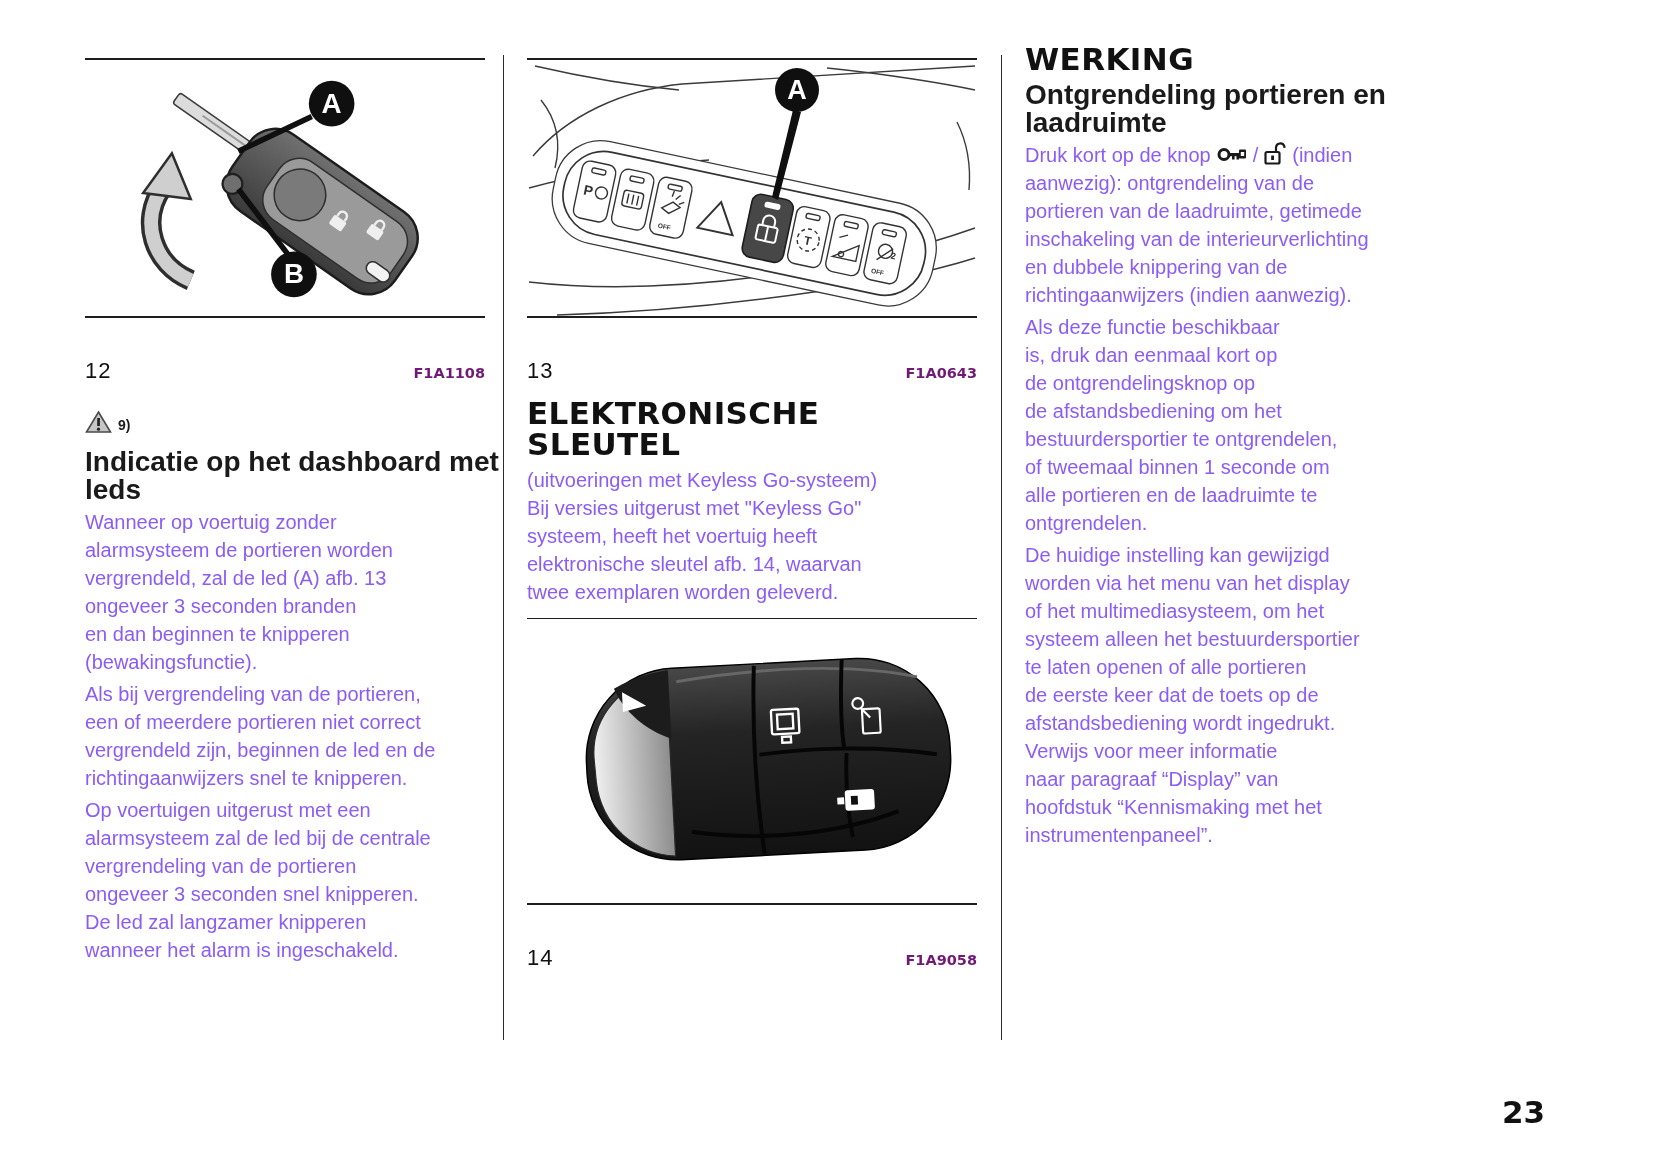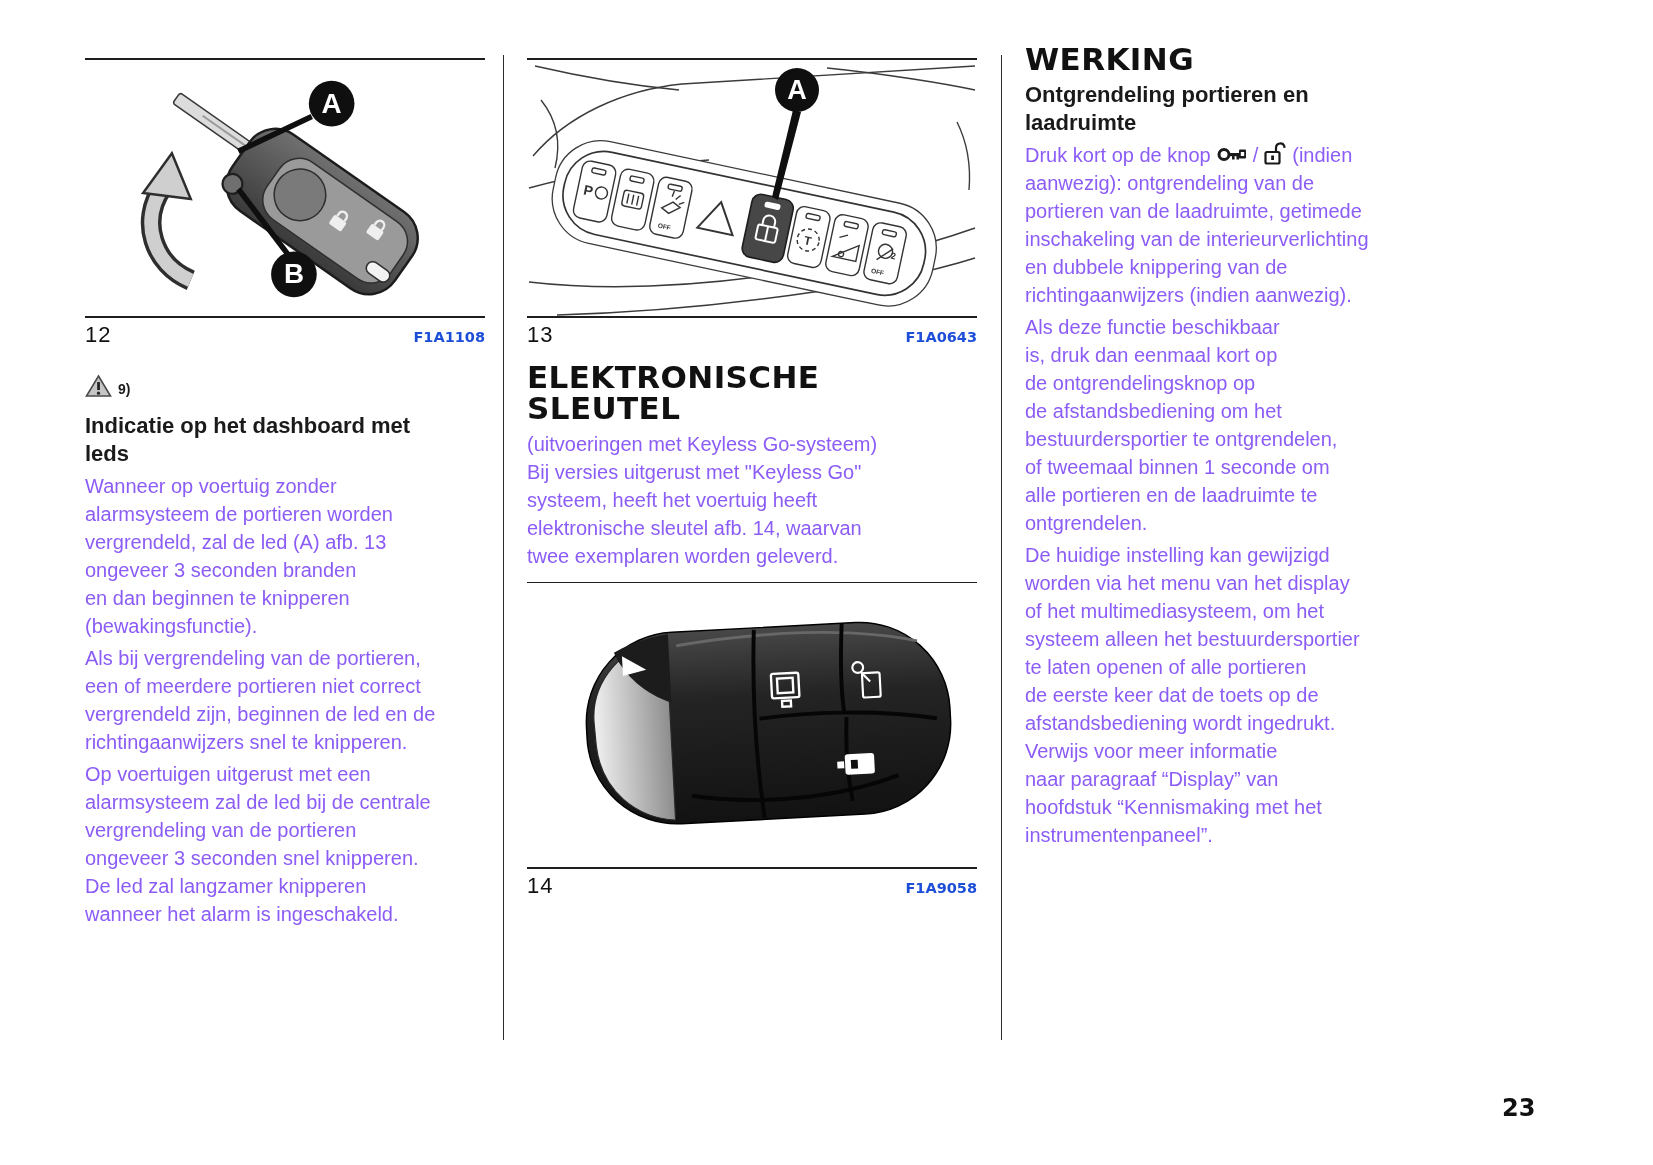--- a/index.html
+++ b/index.html
@@ -9,33 +9,33 @@
   .col-left{left:85px;width:400px;}
   .col-mid{left:527px;width:450px;}
   .col-right{left:1025px;top:44px;width:465px;}
   .vdiv{position:absolute;top:55px;height:985px;width:0;border-left:1.6px solid #2b2b2b;}
   .vdiv1{left:503px;} .vdiv2{left:1001px;}
   .fig-rule{border-top:2px solid #1e1e1e;height:0;width:100%;}
   .fig-rule.first{margin-top:58px;}
   .thin-rule{border-top:1.6px solid #1e1e1e;height:0;width:100%;}
   .figure-svg{display:block;width:100%;}
   .cap-row{display:flex;justify-content:space-between;align-items:baseline;margin-top:4px;}
-  .cap-num{font-size:22px;letter-spacing:1px;color:#111;}
-  .cap-code{font-family:"DejaVu Sans",sans-serif;font-weight:bold;font-size:14.5px;color:#1d4ed8;}
+  .cap-num{font-size:22px;letter-spacing:1px;color:#111;margin-top:36px;}
+  .cap-code{font-family:"DejaVu Sans",sans-serif;font-weight:bold;font-size:14.5px;color:#701a75;}
   .warn-row{display:flex;align-items:flex-end;gap:6px;margin-top:24px;height:26px;}
   .warn-ref{font-weight:bold;font-size:14px;padding-bottom:1px;}
-  .h-sub{font-weight:bold;font-size:22px;line-height:28px;margin:14px 0 4px 0;white-space:pre;}
+  .h-sub{font-weight:bold;font-size:28px;line-height:28px;margin:14px 0 4px 0;white-space:pre;}
   .h-black{font-family:"DejaVu Sans",sans-serif;font-weight:bold;font-size:31px;line-height:31px;
            letter-spacing:.4px;margin:14px 0 6px 0;white-space:pre;color:#111;}
   .h-black.tight{margin-top:0;}
   .body-p{font-size:20px;line-height:28px;margin:0 0 4px 0;white-space:pre;color:#8b5cf6;}
   .inline-ico{display:inline-block;vertical-align:-4px;margin:0 5px;}
   .slash{font-size:20px;}
   #page-num{position:absolute;left:1502px;top:1094px;font-family:"DejaVu Sans",sans-serif;
-            font-weight:bold;font-size:24px;color:#111;}
+            font-weight:bold;font-size:31px;color:#111;}
   .ml{white-space:pre;}
   svg text{font-family:"Liberation Sans",sans-serif;}
 </style>
 </head>
 <body>
 
 <div id="page">
 
   <div class="col col-left">
     <div class="fig-rule first"></div>

